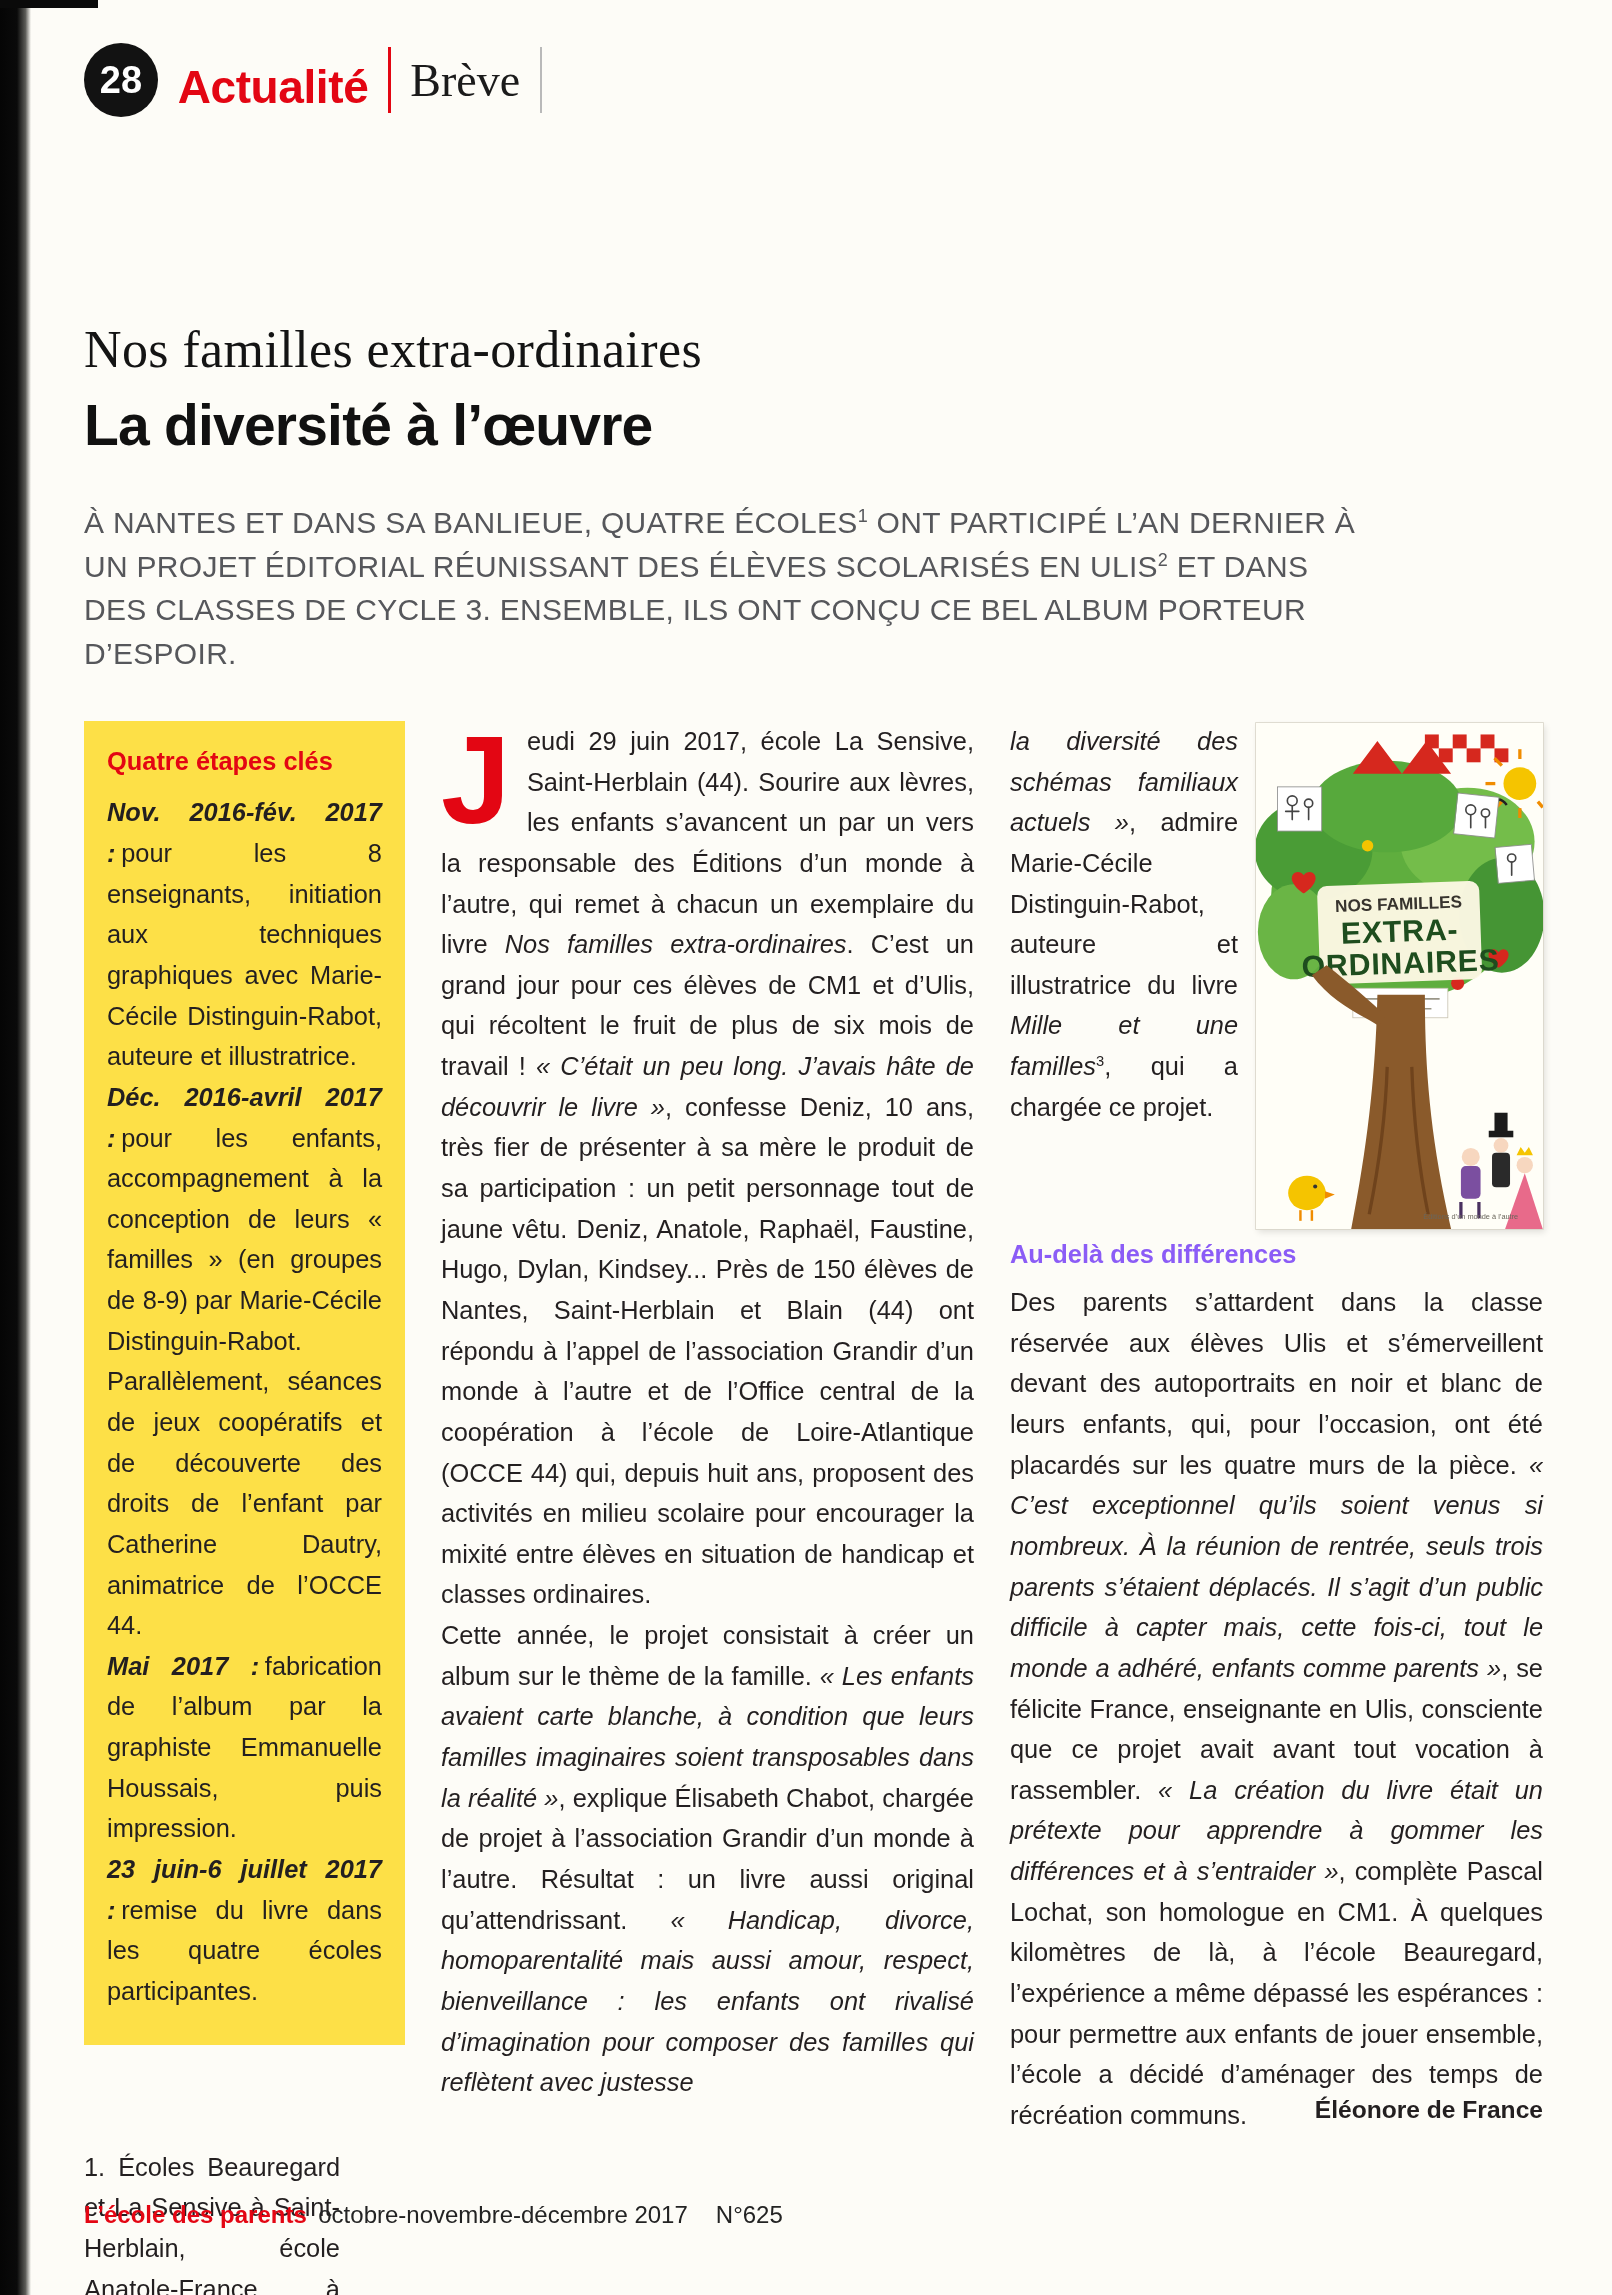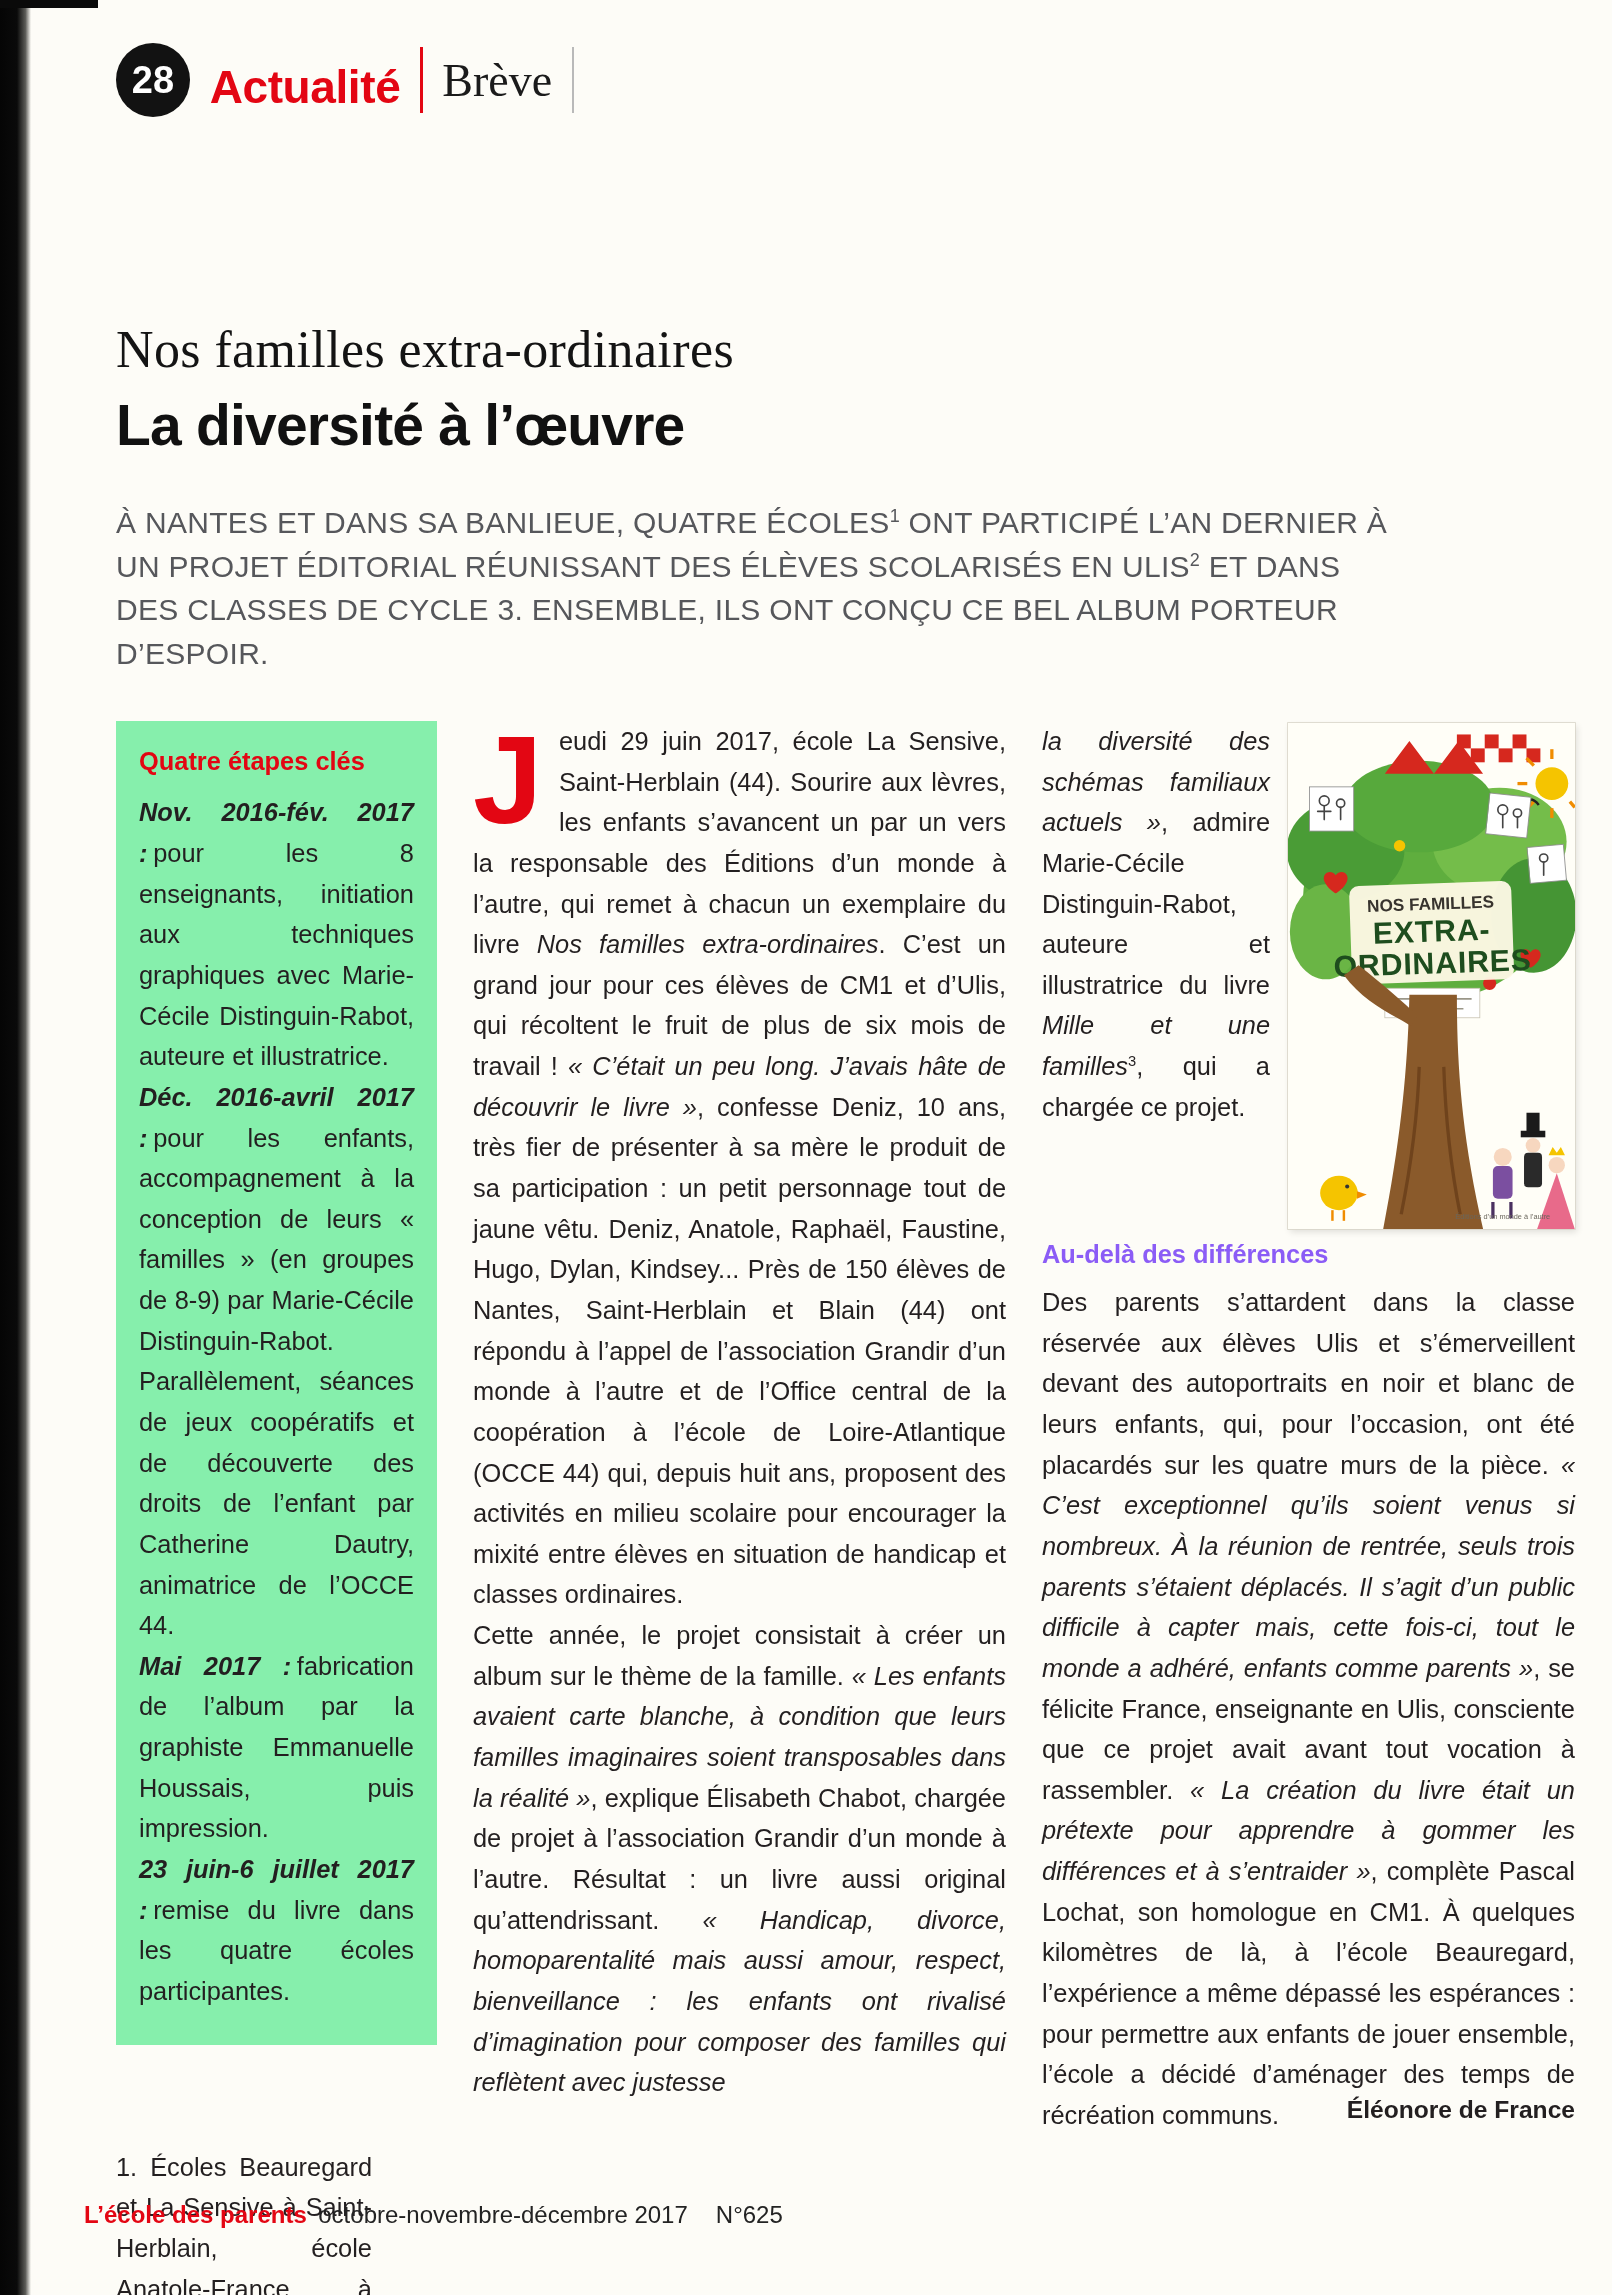--- a/index.html
+++ b/index.html
@@ -5,21 +5,20 @@
   * { margin:0; padding:0; box-sizing:border-box; }
   html,body { background:#d8d5cd; }
   .page {
     position:relative;
     width:1613px; height:2295px;
     background:#fdfcf7;
     font-family:"Liberation Sans", sans-serif;
     color:#231f20;
     overflow:hidden;
     margin:0 auto;
-    padding-left:32px;
   }
   .scan-edge-left {
     position:absolute; left:0; top:0; width:31px; height:100%;
     background:linear-gradient(90deg,#050505 0%,#0a0a0a 55%,#5b5b57 82%,rgba(90,90,85,0) 100%);
   }
   .scan-edge-top {
     position:absolute; left:0; top:0; width:98px; height:8.2px; background:#0a0a0a;
   }
 
   
@@ -52,21 +51,21 @@
   }
   .standfirst sup { font-size:60%; vertical-align:super; }
 
   
   .body-grid {
     display:grid; grid-template-columns:321px 533px 533px; column-gap:36px;
     margin:46px 0 0 84px;
   }
 
   
-  .sidebar-box { background:#86efac; padding:26px 23px 33px 23px; }
+  .sidebar-box { background:#fde047; padding:26px 23px 33px 23px; }
   .sidebar-title { color:#e30613; font-weight:bold; font-size:25.4px; margin-bottom:16.4px; }
   .sb-entry { font-size:22px; line-height:1.42; color:#26221f; }
   .sb-date { font-weight:bold; font-style:italic; margin-right:5.7px; }
 
   .footnotes { margin-top:102px; width:256px; font-size:21px; line-height:1.35; color:#2a2a2a; }
   .footnote { margin-bottom:14.8px; }
 
   
   .article p { font-size:25.4px; line-height:1.6; text-align:justify; color:#231f20; }
   .article .it, .it { font-style:italic; }

